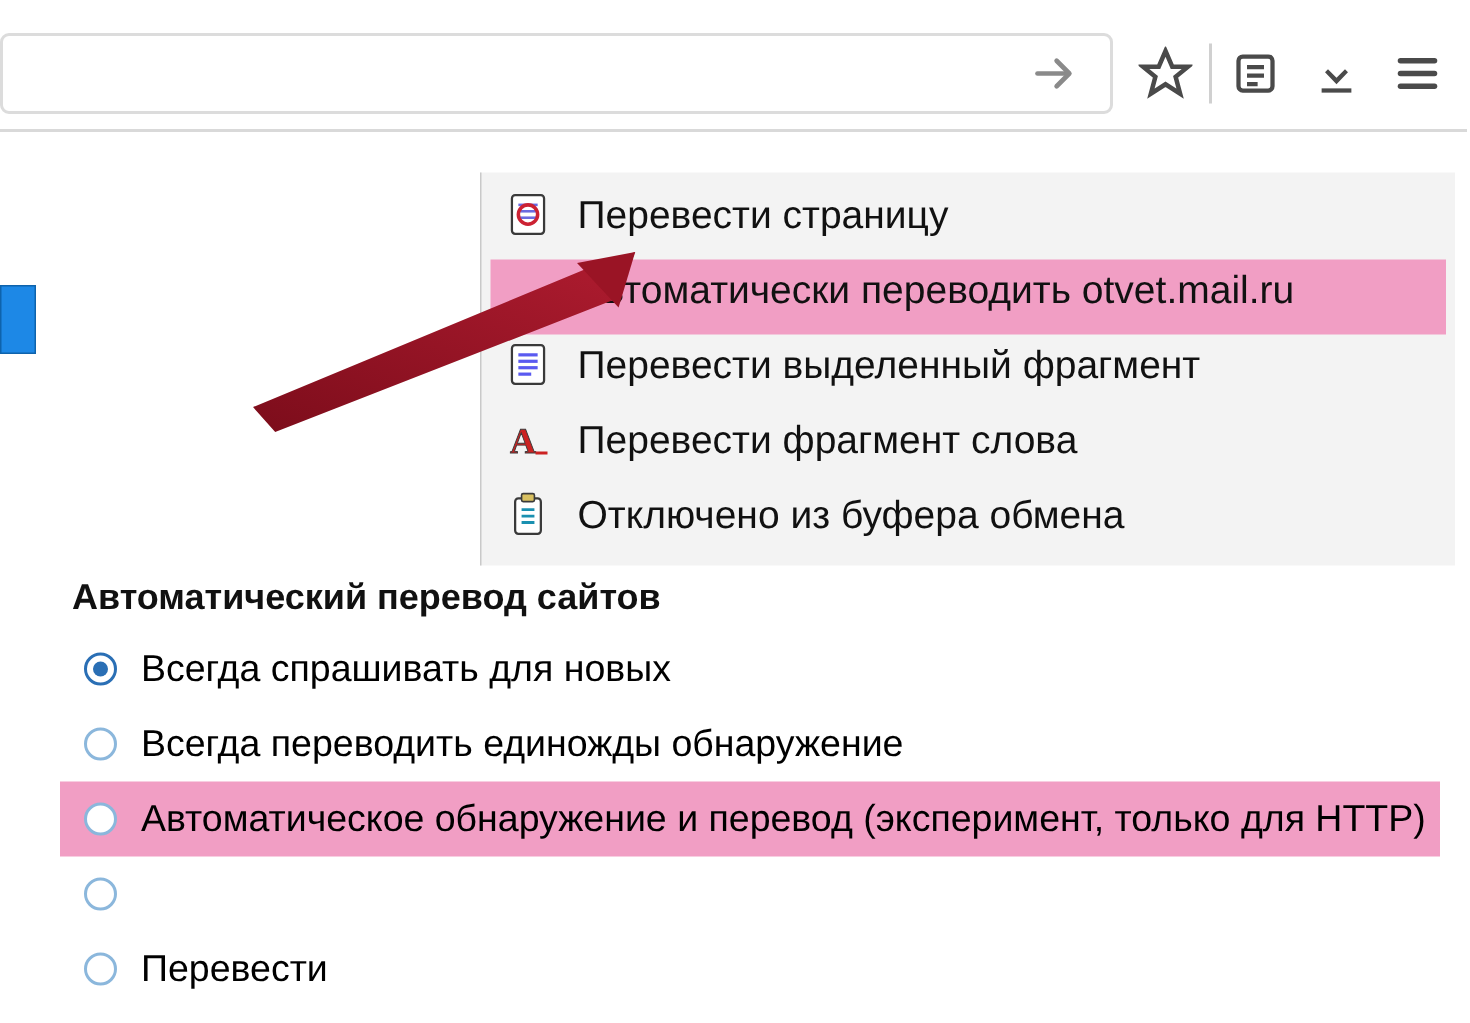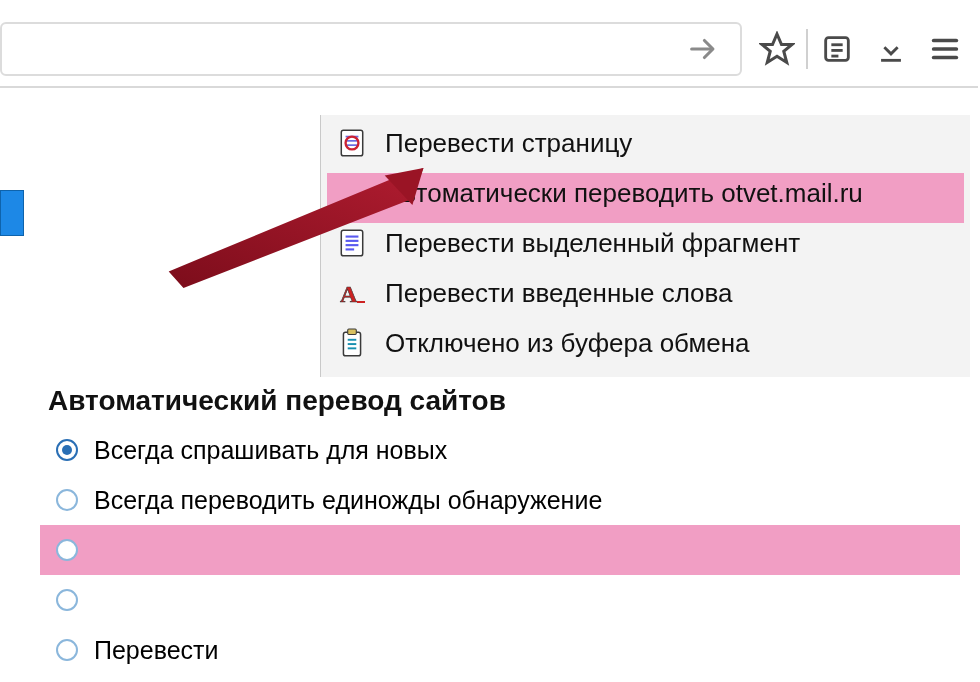--- a/index.html
+++ b/index.html
@@ -92,21 +92,21 @@
 
   
   .options {
     position: absolute;
     top: 385px;
     left: 40px;
     width: 920px;
     background: #fff;
   }
   .options-title {
-    font-size: 28px;
+    font-size: 24px;
     font-weight: 600;
     color: #111;
     margin-bottom: 8px;
     padding-left: 8px;
   }
   .radio-row {
     display: flex;
     align-items: center;
     height: 50px;
     font-size: 25px;
@@ -223,21 +223,21 @@
     <span class="menu-label">Перевести выделенный фрагмент</span>
   </div>
 
   <div class="menu-item">
     <span class="menu-icon">
       <svg width="30" height="26" viewBox="0 0 30 26">
           <text x="3" y="22" font-family="Georgia, serif" font-size="24" font-weight="700" fill="#c22" stroke="#3a3a3a" stroke-width="0.6">A</text>
           <line x1="20" y1="22" x2="28" y2="22" stroke="#c22" stroke-width="2"></line>
         </svg>
     </span>
-    <span class="menu-label">Перевести введенные слова</span>
+    <span class="menu-label">Перевести фрагмент слова</span>
   </div>
 
   <div class="menu-item">
     <span class="menu-icon">
       <svg width="26" height="30" viewBox="0 0 24 28">
           <rect x="4" y="4" width="16" height="22" rx="2" fill="#fff" stroke="#3a3a3a" stroke-width="1.4"></rect>
           <rect x="8" y="1" width="8" height="5" rx="1" fill="#d8c060" stroke="#3a3a3a"></rect>
           <line x1="8" y1="11" x2="16" y2="11" stroke="#1a90b0" stroke-width="1.8"></line>
           <line x1="8" y1="15" x2="16" y2="15" stroke="#1a90b0" stroke-width="1.8"></line>
           <line x1="8" y1="19" x2="16" y2="19" stroke="#1a90b0" stroke-width="1.8"></line>
@@ -266,20 +266,21 @@
     <span>Всегда спрашивать для новых</span>
   </div>
 
   <div class="radio-row">
     <span class="radio faded"></span>
     <span>Всегда переводить единожды обнаружение</span>
   </div>
 
   <div class="radio-row highlight">
     <span class="radio faded"></span>
+    <span>Автоматическое обнаружение и перевод (эксперимент, только для HTTP)</span>
   </div>
 
   <div class="radio-row">
     <span class="radio faded"></span>
   </div>
 
   <div class="radio-row">
     <span class="radio faded"></span>
     <span>Перевести</span>
   </div>

